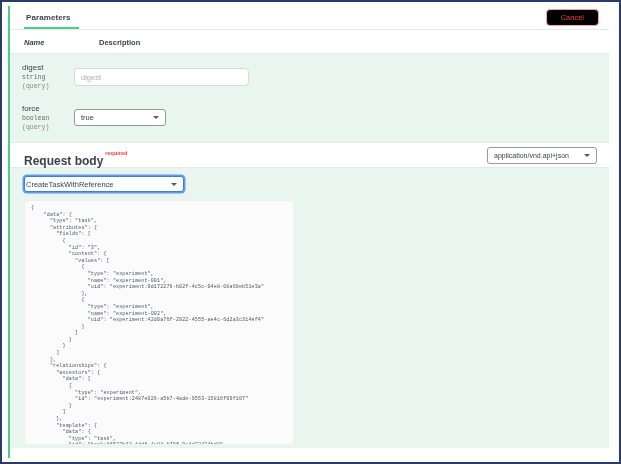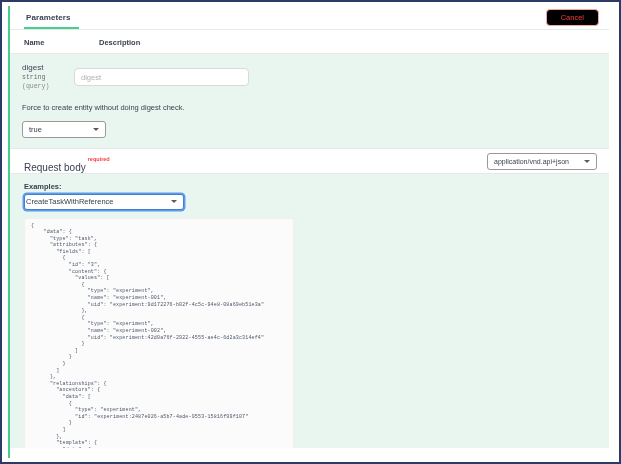--- a/index.html
+++ b/index.html
@@ -56,21 +56,21 @@
   
   .params-wrap { background: #ffffff; }
   .thead {
     display: flex;
     font-size: 7.5px;
     font-weight: bold;
     color: #3b4151;
     padding: 8px 0 6px 14px;
     border-bottom: 1px solid #e8e8e8;
   }
-  .th-name { width: 40px; }
+  .th-name { width: 40px; font-style: italic; }
   .th-desc { flex: 1; padding-left: 35px; }
 
   .param-row {
     display: flex;
     background: #e8f6ef;
     padding: 7px 0 4px 12px;
   }
   .p-col-name { width: 52px; padding-top: 1px; }
   .p-name {
     font-size: 8px; color: #3b4151; line-height: 11px;
@@ -96,21 +96,21 @@
     background: #ffffff;
     font-size: 7.5px;
     color: #b0b0b0;
     padding: 0 6px;
     font-family: "Liberation Sans", sans-serif;
     display: flex; align-items: center;
   }
   .p-select {
     margin-top: 7px;
     position: relative;
-    width: 84px; height: 17px;
+    width: 92px; height: 17px;
     border: 1px solid #999999;
     border-radius: 3px;
     background: #ffffff;
     font-size: 7.5px;
     color: #3b4151;
     padding: 0 6px;
     display: flex; align-items: center;
     cursor: pointer;
   }
   .caret {
@@ -126,21 +126,21 @@
   
   .reqbody-bar {
     position: relative;
     background: #ffffff;
     border-top: 1px solid #e8e8e8;
     border-bottom: 1px solid #e8e8e8;
     height: 26px;
     padding: 8px 0 0 14px;
   }
   .reqbody-label {
-    font-size: 10px; font-weight: normal; color: #3b4151;
+    font-size: 12px; font-weight: bold; color: #3b4151;
     display: inline-block;
   }
   .reqbody-required {
     font-size: 5.5px; color: #f93e3e;
     display: inline-block;
     vertical-align: top;
     margin-left: 2px;
     margin-top: -1px;
     font-weight: bold;
   }
@@ -227,41 +227,44 @@
           <div class="p-name">digest</div>
           <div class="p-type">string</div>
           <div class="p-in">(query)</div>
         </div>
         <div class="p-col-desc">
           <div class="p-input">digest</div>
         </div>
       </div>
 
       <div class="param-row">
+        <div class="p-col-name">
+          <div class="p-name">force</div>
+          <div class="p-type">boolean</div>
+          <div class="p-in">(query)</div>
+        </div>
         <div class="p-col-desc">
-          <div class="p-desc">Force to create entity without doing digest check.</div>
           <div class="p-select">
             <span>true</span>
             <span class="caret"></span>
           </div>
         </div>
       </div>
       <div class="row-sep"></div>
     </div>
 
     <div class="reqbody-bar">
       <span class="reqbody-label">Request body</span><span class="reqbody-required">required</span>
       <div class="ct-select">
         <span>application/vnd.api+json</span>
         <span class="caret"></span>
       </div>
     </div>
 
     <div class="examples-zone">
-      <div class="ex-label">Examples:</div>
       <div class="ex-select">
         <span>CreateTaskWithReference</span>
         <span class="caret"></span>
       </div>
       <div class="code-box">
         <pre class="code">{
     "data": {
       "type": "task",
       "attributes": {
         "fields": [

